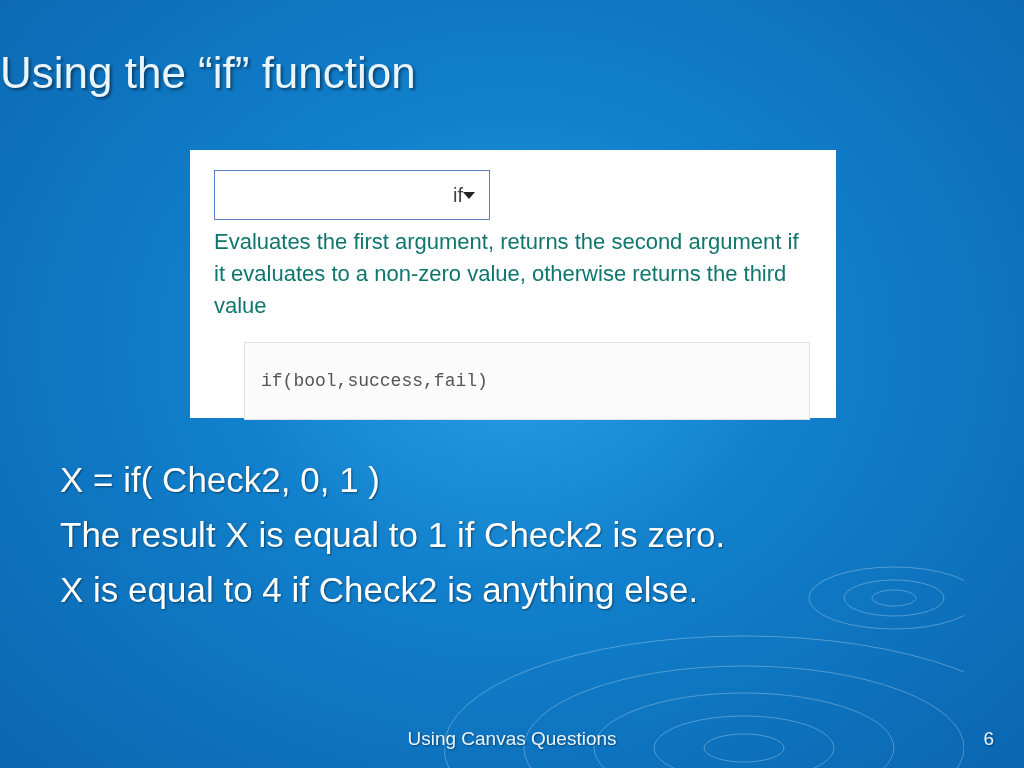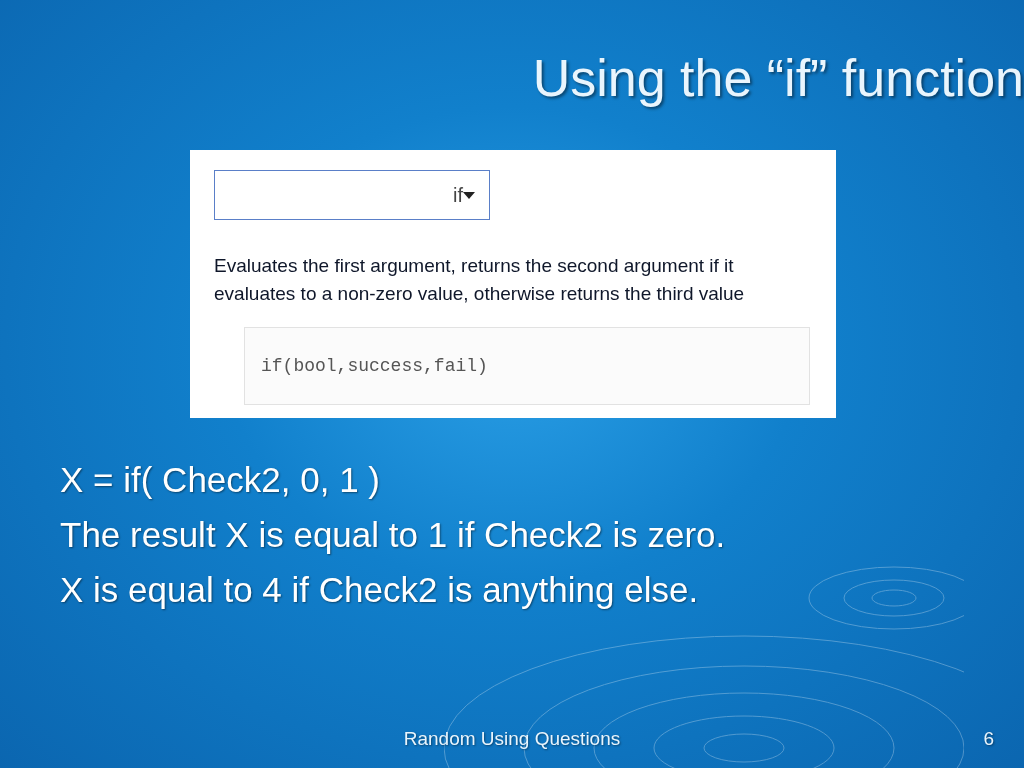--- a/index.html
+++ b/index.html
@@ -19,22 +19,22 @@
     background: radial-gradient(ellipse at 50% 45%, #2a9fe6 0%, #1180cc 40%, #0b66b0 100%);
     color: #fff;
     box-sizing: border-box;
   }
 
   .title {
     position: absolute;
     top: 48px;
     left: 0;
     right: 0;
-    text-align: right;
-    font-size: 52px;
+    text-align: left;
+    font-size: 44px;
     font-weight: 400;
     color: #e9f5fd;
     text-shadow: 2px 2px 3px rgba(0,0,0,0.45);
   }
 
   .panel {
     position: absolute;
     top: 150px;
     left: 190px;
     width: 646px;
@@ -61,24 +61,24 @@
 
   .dropdown .caret {
     width: 0;
     height: 0;
     border-left: 6px solid transparent;
     border-right: 6px solid transparent;
     border-top: 7px solid #222;
   }
 
   .panel-desc {
-    margin-top: 32px;
-    font-size: 19px;
+    margin-top: 6px;
+    font-size: 22px;
     line-height: 1.45;
-    color: #0f172a;
+    color: #0f766e;
   }
 
   .codebox {
     margin-top: 20px;
     margin-left: 30px;
     margin-right: 2px;
     border: 1px solid #e2e2e2;
     background: #fbfbfb;
     padding: 28px 16px;
     font-family: "Courier New", Courier, monospace;
@@ -159,15 +159,15 @@
     <div class="panel-desc">Evaluates the first argument, returns the second argument if it evaluates to a non-zero value, otherwise returns the third value</div>
     <div class="codebox">if(bool,success,fail)</div>
   </div>
 
   <div class="content">
     <p>X = if( Check2, 0, 1 )</p>
     <p>The result X is equal to 1 if Check2 is zero.</p>
     <p>X is equal to 4 if Check2 is anything else.</p>
   </div>
 
-  <div class="footer-title">Random Using Questions</div>
+  <div class="footer-title">Using Canvas Questions</div>
   <div class="page-num">6</div>
 </div>
 
 </body></html>

